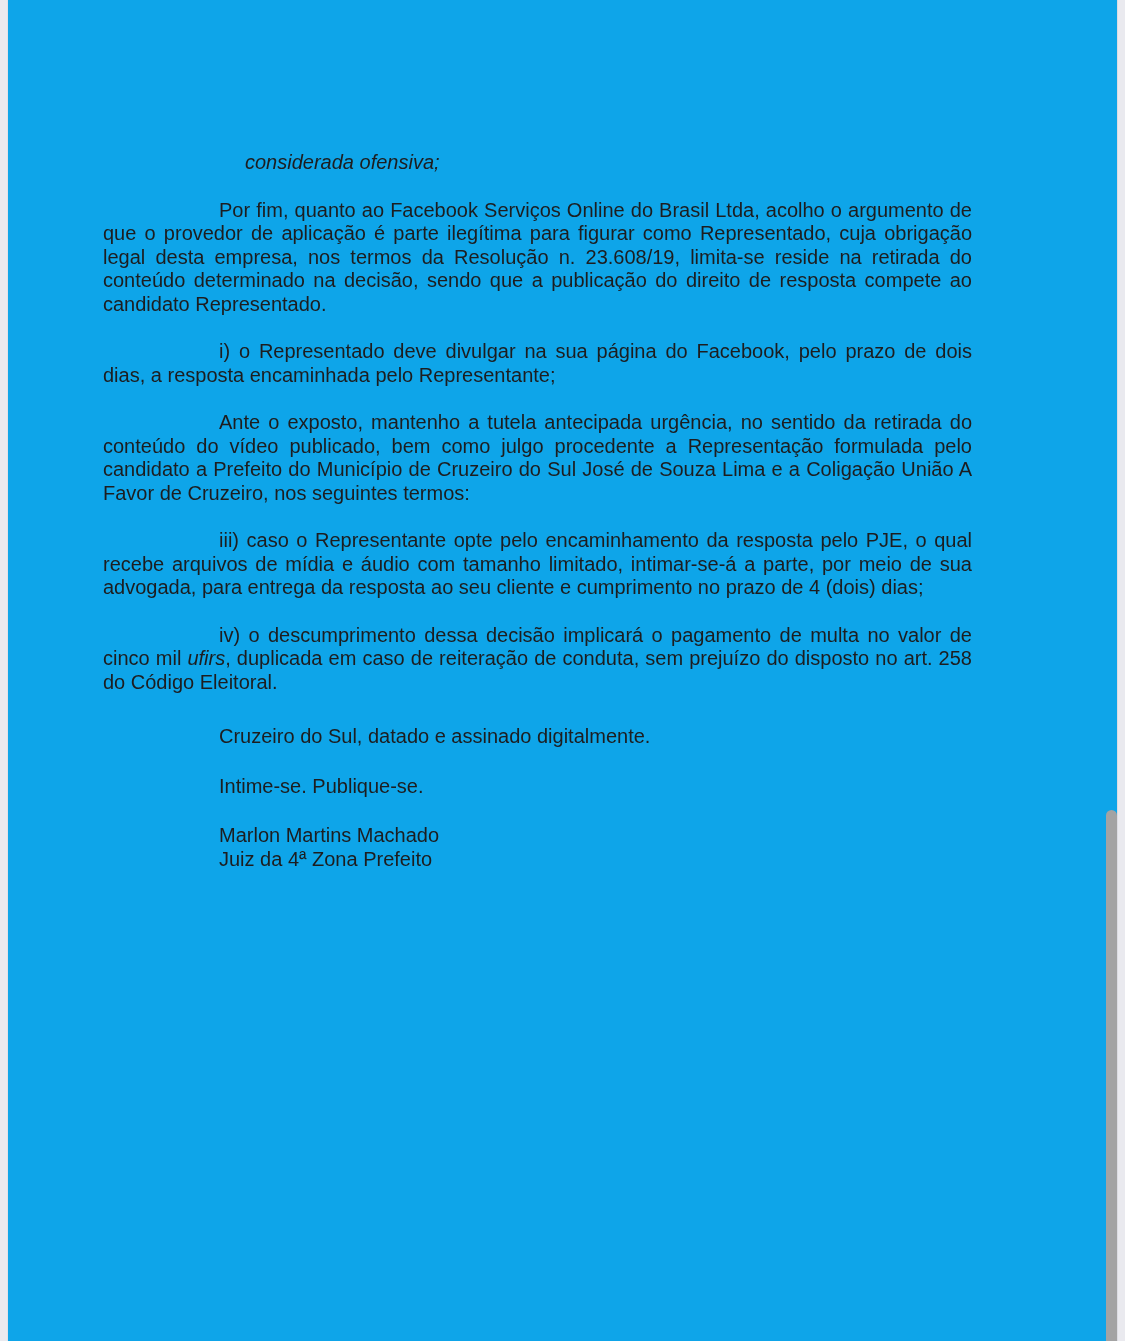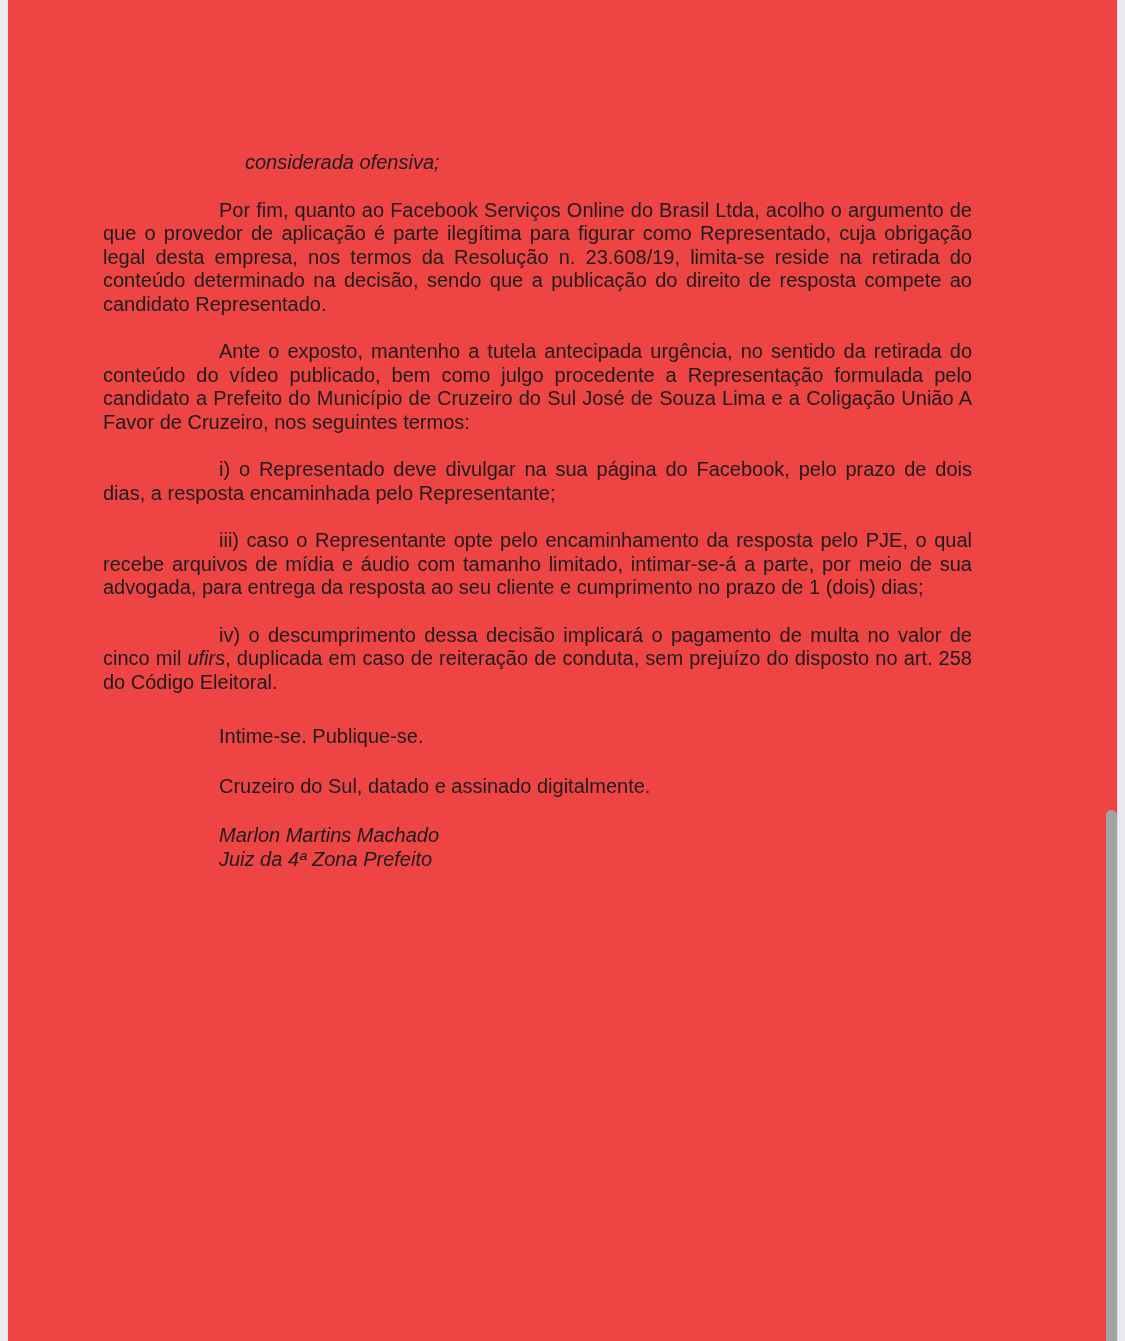--- a/index.html
+++ b/index.html
@@ -5,21 +5,21 @@
   html, body { margin: 0; padding: 0; }
   body {
     width: 1125px; height: 1341px;
     background: #ffffff;
     font-family: "Liberation Sans", sans-serif;
     overflow: hidden;
   }
   .screen {
     position: relative;
     width: 1125px; height: 1341px;
-    background: #ef4444;
+    background: #0ea5e9;
   }
   .gutter {
     position: absolute; top: 0; bottom: 0; width: 7px;
     background: #eaeaef;
   }
   .gutter.left { left: 0; border-right: 1px solid #e2e2e8; }
   .gutter.right { right: 0; border-left: 1px solid #dcdce2; }
   .scroll-thumb {
     position: absolute;
     right: 8px; top: 810px;
@@ -34,51 +34,51 @@
     color: #1d1d1f;
     font-size: 20px;
     line-height: 23.5px;
     text-align: justify;
   }
   .para { margin: 0 0 24px 0; text-indent: 116px; }
   .quote { text-indent: 142px; font-style: italic; }
   .gap-lg { margin-bottom: 31px; }
   .gap-md { margin-bottom: 26px; }
   .sig { padding-left: 116px; text-indent: 0; margin: 0; }
-  .sig span { display: block; font-style: italic; }
+  .sig span { display: block; }
   em { font-style: italic; }
 </style>
 </head>
 <body>
 
 <div class="screen">
 
   <div class="gutter left"></div>
   <div class="gutter right"></div>
   <div class="scroll-thumb"></div>
 
   <main class="doc">
 
     <p class="para quote">considerada ofensiva;</p>
 
 
     <p class="para">Por fim, quanto ao Facebook Serviços Online do Brasil Ltda, acolho o argumento de que o provedor de aplicação é parte ilegítima para figurar como Representado, cuja obrigação legal desta empresa, nos termos da Resolução n. 23.608/19, limita-se reside na retirada do conteúdo determinado na decisão, sendo que a publicação do direito de resposta compete ao candidato Representado.</p>
 
+    <p class="para">i) o Representado deve divulgar na sua página do Facebook, pelo prazo de dois dias, a resposta encaminhada pelo Representante;</p>
+
     <p class="para">Ante o exposto, mantenho a tutela antecipada urgência, no sentido da retirada do conteúdo do vídeo publicado, bem como julgo procedente a Representação formulada pelo candidato a Prefeito do Município de Cruzeiro do Sul José de Souza Lima e a Coligação União A Favor de Cruzeiro, nos seguintes termos:</p>
 
-    <p class="para">i) o Representado deve divulgar na sua página do Facebook, pelo prazo de dois dias, a resposta encaminhada pelo Representante;</p>
 
-
-    <p class="para">iii) caso o Representante opte pelo encaminhamento da resposta pelo PJE, o qual recebe arquivos de mídia e áudio com tamanho limitado, intimar-se-á a parte, por meio de sua advogada, para entrega da resposta ao seu cliente e cumprimento no prazo de 1 (dois) dias;</p>
+    <p class="para">iii) caso o Representante opte pelo encaminhamento da resposta pelo PJE, o qual recebe arquivos de mídia e áudio com tamanho limitado, intimar-se-á a parte, por meio de sua advogada, para entrega da resposta ao seu cliente e cumprimento no prazo de 4 (dois) dias;</p>
 
     <p class="para gap-lg"><span>iv) o descumprimento dessa decisão implicará o pagamento de multa no valor de cinco mil </span><em>ufirs</em><span>, duplicada em caso de reiteração de conduta, sem prejuízo do disposto no art. 258 do Código Eleitoral.</span></p>
 
+    <p class="para gap-md">Cruzeiro do Sul, datado e assinado digitalmente.</p>
+
     <p class="para gap-md">Intime-se. Publique-se.</p>
-
-    <p class="para gap-md">Cruzeiro do Sul, datado e assinado digitalmente.</p>
 
     <div class="sig">
       <span>Marlon Martins Machado</span>
       <span>Juiz da 4ª Zona Prefeito</span>
     </div>
 
   </main>
 </div>
 
 </body></html>

